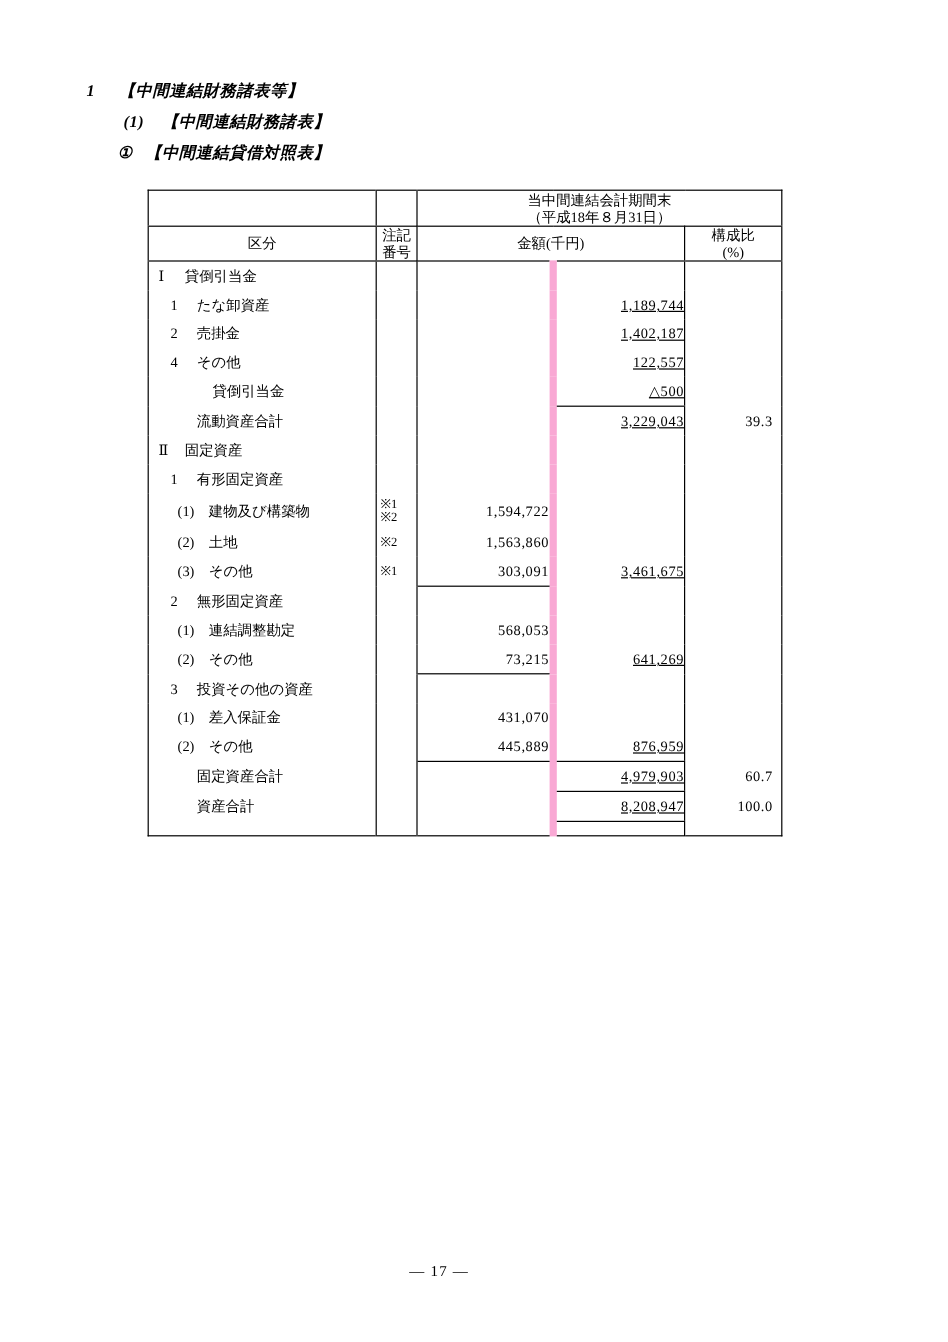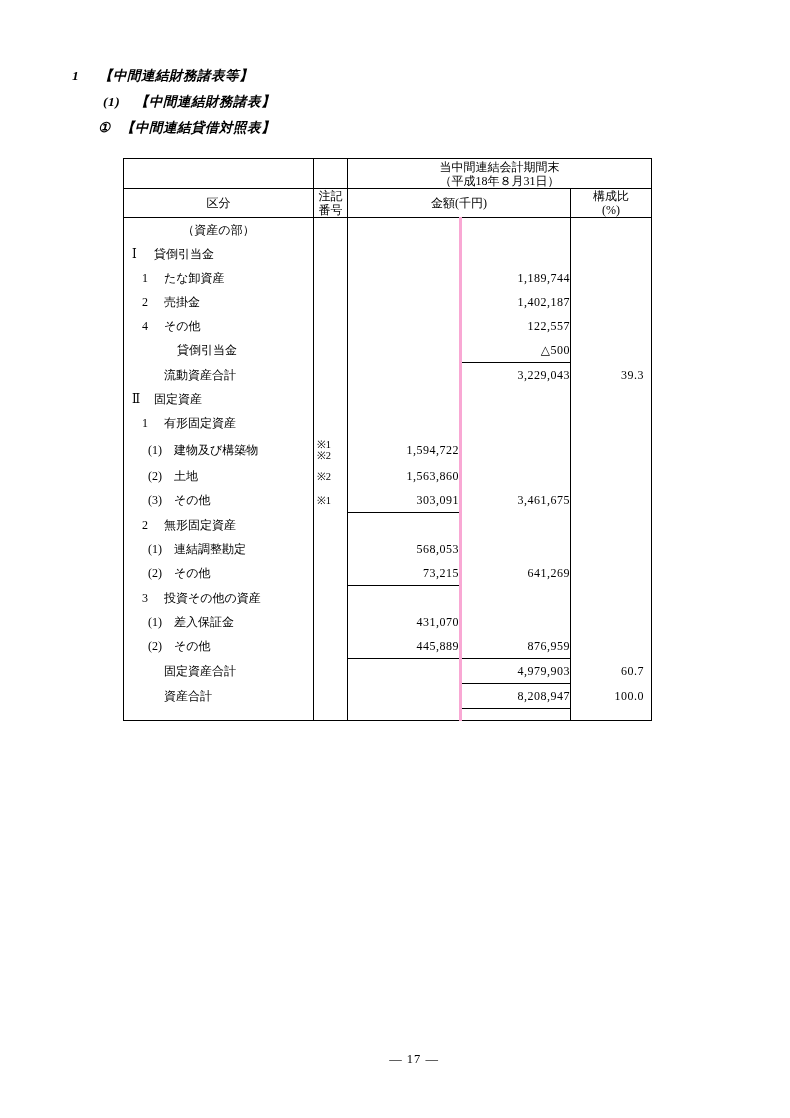--- a/index.html
+++ b/index.html
@@ -26,41 +26,41 @@
   table.bs td{
     padding:0;vertical-align:middle;font-size:12px;line-height:14px;
     overflow:hidden;white-space:nowrap;
   }
   thead tr.r1 td{height:29px;border-bottom:1px solid #000;}
   thead tr.r2 td{height:28px;border-bottom:1px solid #000;text-align:center;}
   .period{text-align:center;font-size:11.5px;line-height:13px;}
   .twoline{font-size:11.5px;line-height:12px;text-align:center;}
   td.c2{border-left:1px solid #000;border-right:1px solid #000;}
   tbody td.c2{font-size:10.5px;line-height:11px;padding-left:3px;}
-  tbody td.c4{border-left:3px solid #f9a8d4;}
+  tbody td.c4{border-left:6px solid #f9a8d4;text-decoration:underline;}
   td.c5{border-left:1px solid #000;}
   td.bb{border-bottom:1px solid #000;}
   tbody td{height:24px;}
   tr.tall td{height:29px;}
   tr.gap td{height:11px;}
   .amt{text-align:right;padding-right:8px;letter-spacing:0.5px;}
   td.c5.amt{padding-right:7px;}
   
   tr.r-center td.c1{text-align:center;}
   tr.r-roman td.c1{padding-left:8px;}
   tr.r-roman .rn{display:inline-block;width:22px;}
   tr.r-num td.c1{padding-left:18px;}
   tr.r-num .rn{display:inline-block;width:22px;}
   tr.r-paren td.c1{padding-left:24px;}
   tr.r-paren .rn{display:inline-block;width:26px;}
   tr.r-deep td.c1{padding-left:53px;}
   tr.r-total td.c1{padding-left:40px;}
   
   .footer{position:absolute;left:0;top:1052px;width:732px;text-align:center;
-          font-size:12.5px;letter-spacing:1px;margin-left:48px;}
+          font-size:12.5px;letter-spacing:1px;}
 </style>
 </head>
 <body>
 
 <div class="hd hd1"><span class="hn">1</span><span>【中間連結財務諸表等】</span></div>
 <div class="hd hd2"><span class="hn">(1)</span><span>【中間連結財務諸表】</span></div>
 <div class="hd hd3"><span class="hn">①</span><span>【中間連結貸借対照表】</span></div>
 
 <table class="bs">
   <colgroup>
@@ -86,27 +86,20 @@
         <div>番号</div>
       </td>
       <td colspan="2">金額(千円)</td>
       <td class="c5 twoline">
         <div>構成比</div>
         <div>(%)</div>
       </td>
     </tr>
   </thead>
   <tbody>
-    <tr class="r-center">
-      <td class="c1"><span class="lab">（資産の部）</span></td>
-      <td class="c2"></td>
-      <td class="c3 amt"></td>
-      <td class="c4 amt"></td>
-      <td class="c5 amt"></td>
-    </tr>
     <tr class="r-roman">
       <td class="c1"><span class="rn">Ⅰ</span><span class="lab">貸倒引当金</span></td>
       <td class="c2"></td>
       <td class="c3 amt"></td>
       <td class="c4 amt"></td>
       <td class="c5 amt"></td>
     </tr>
     <tr class="r-num">
       <td class="c1"><span class="rn">1</span><span class="lab">たな卸資産</span></td>
       <td class="c2"></td>

